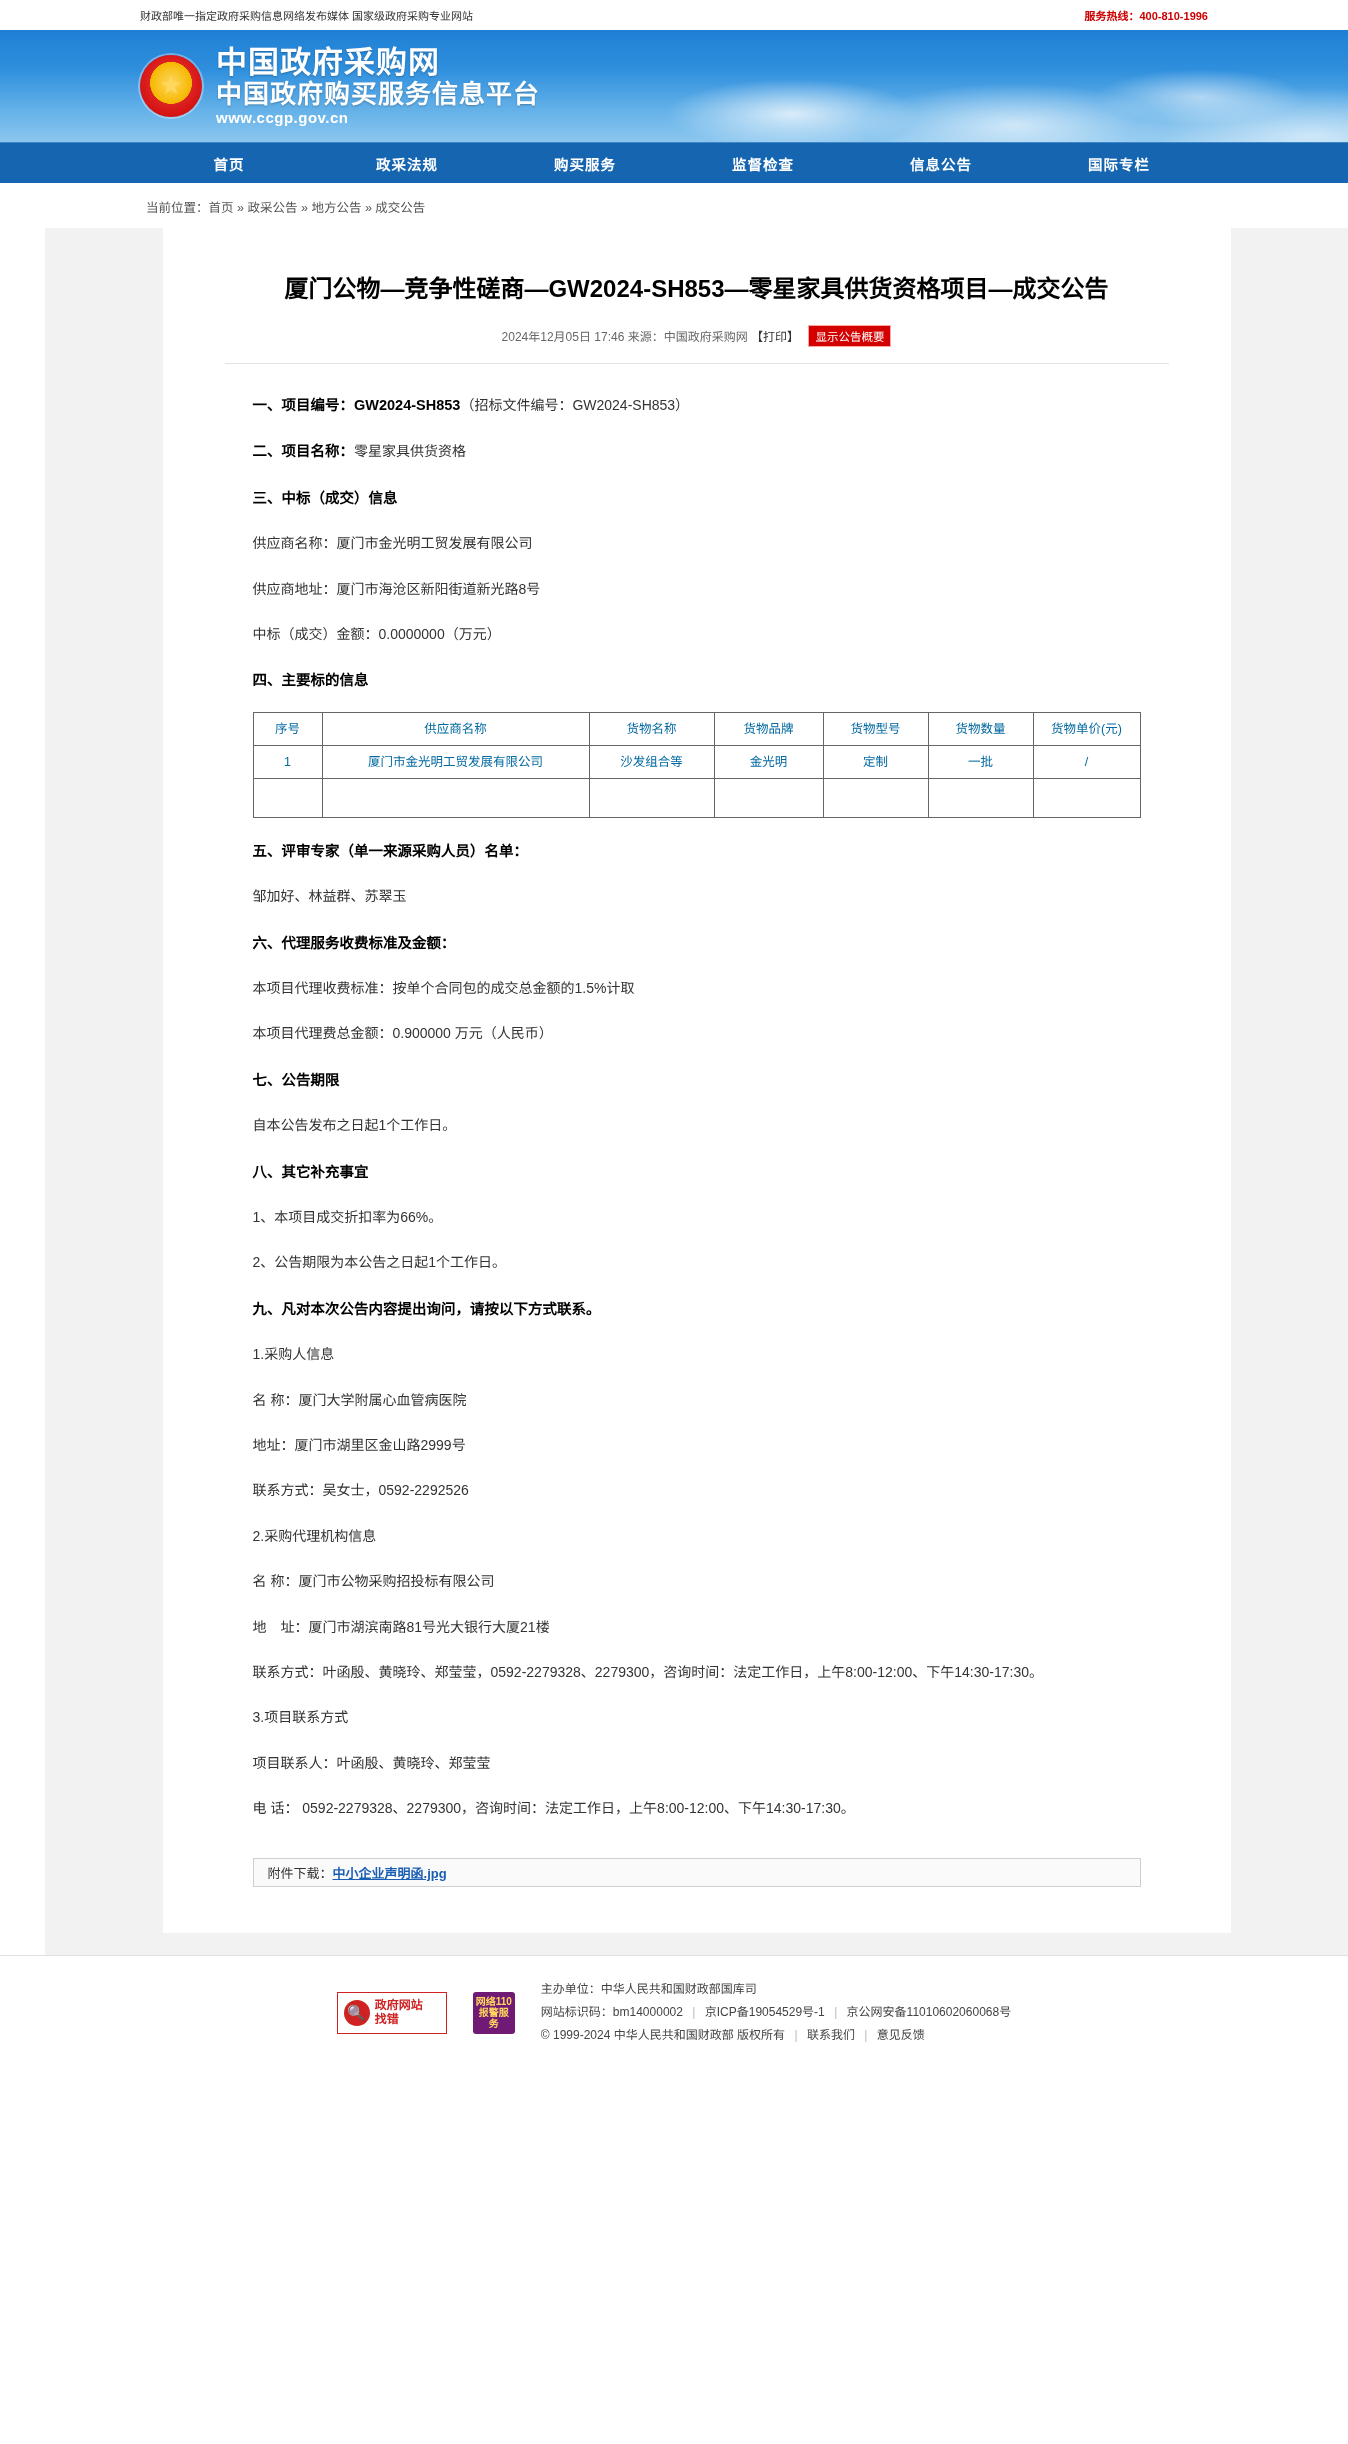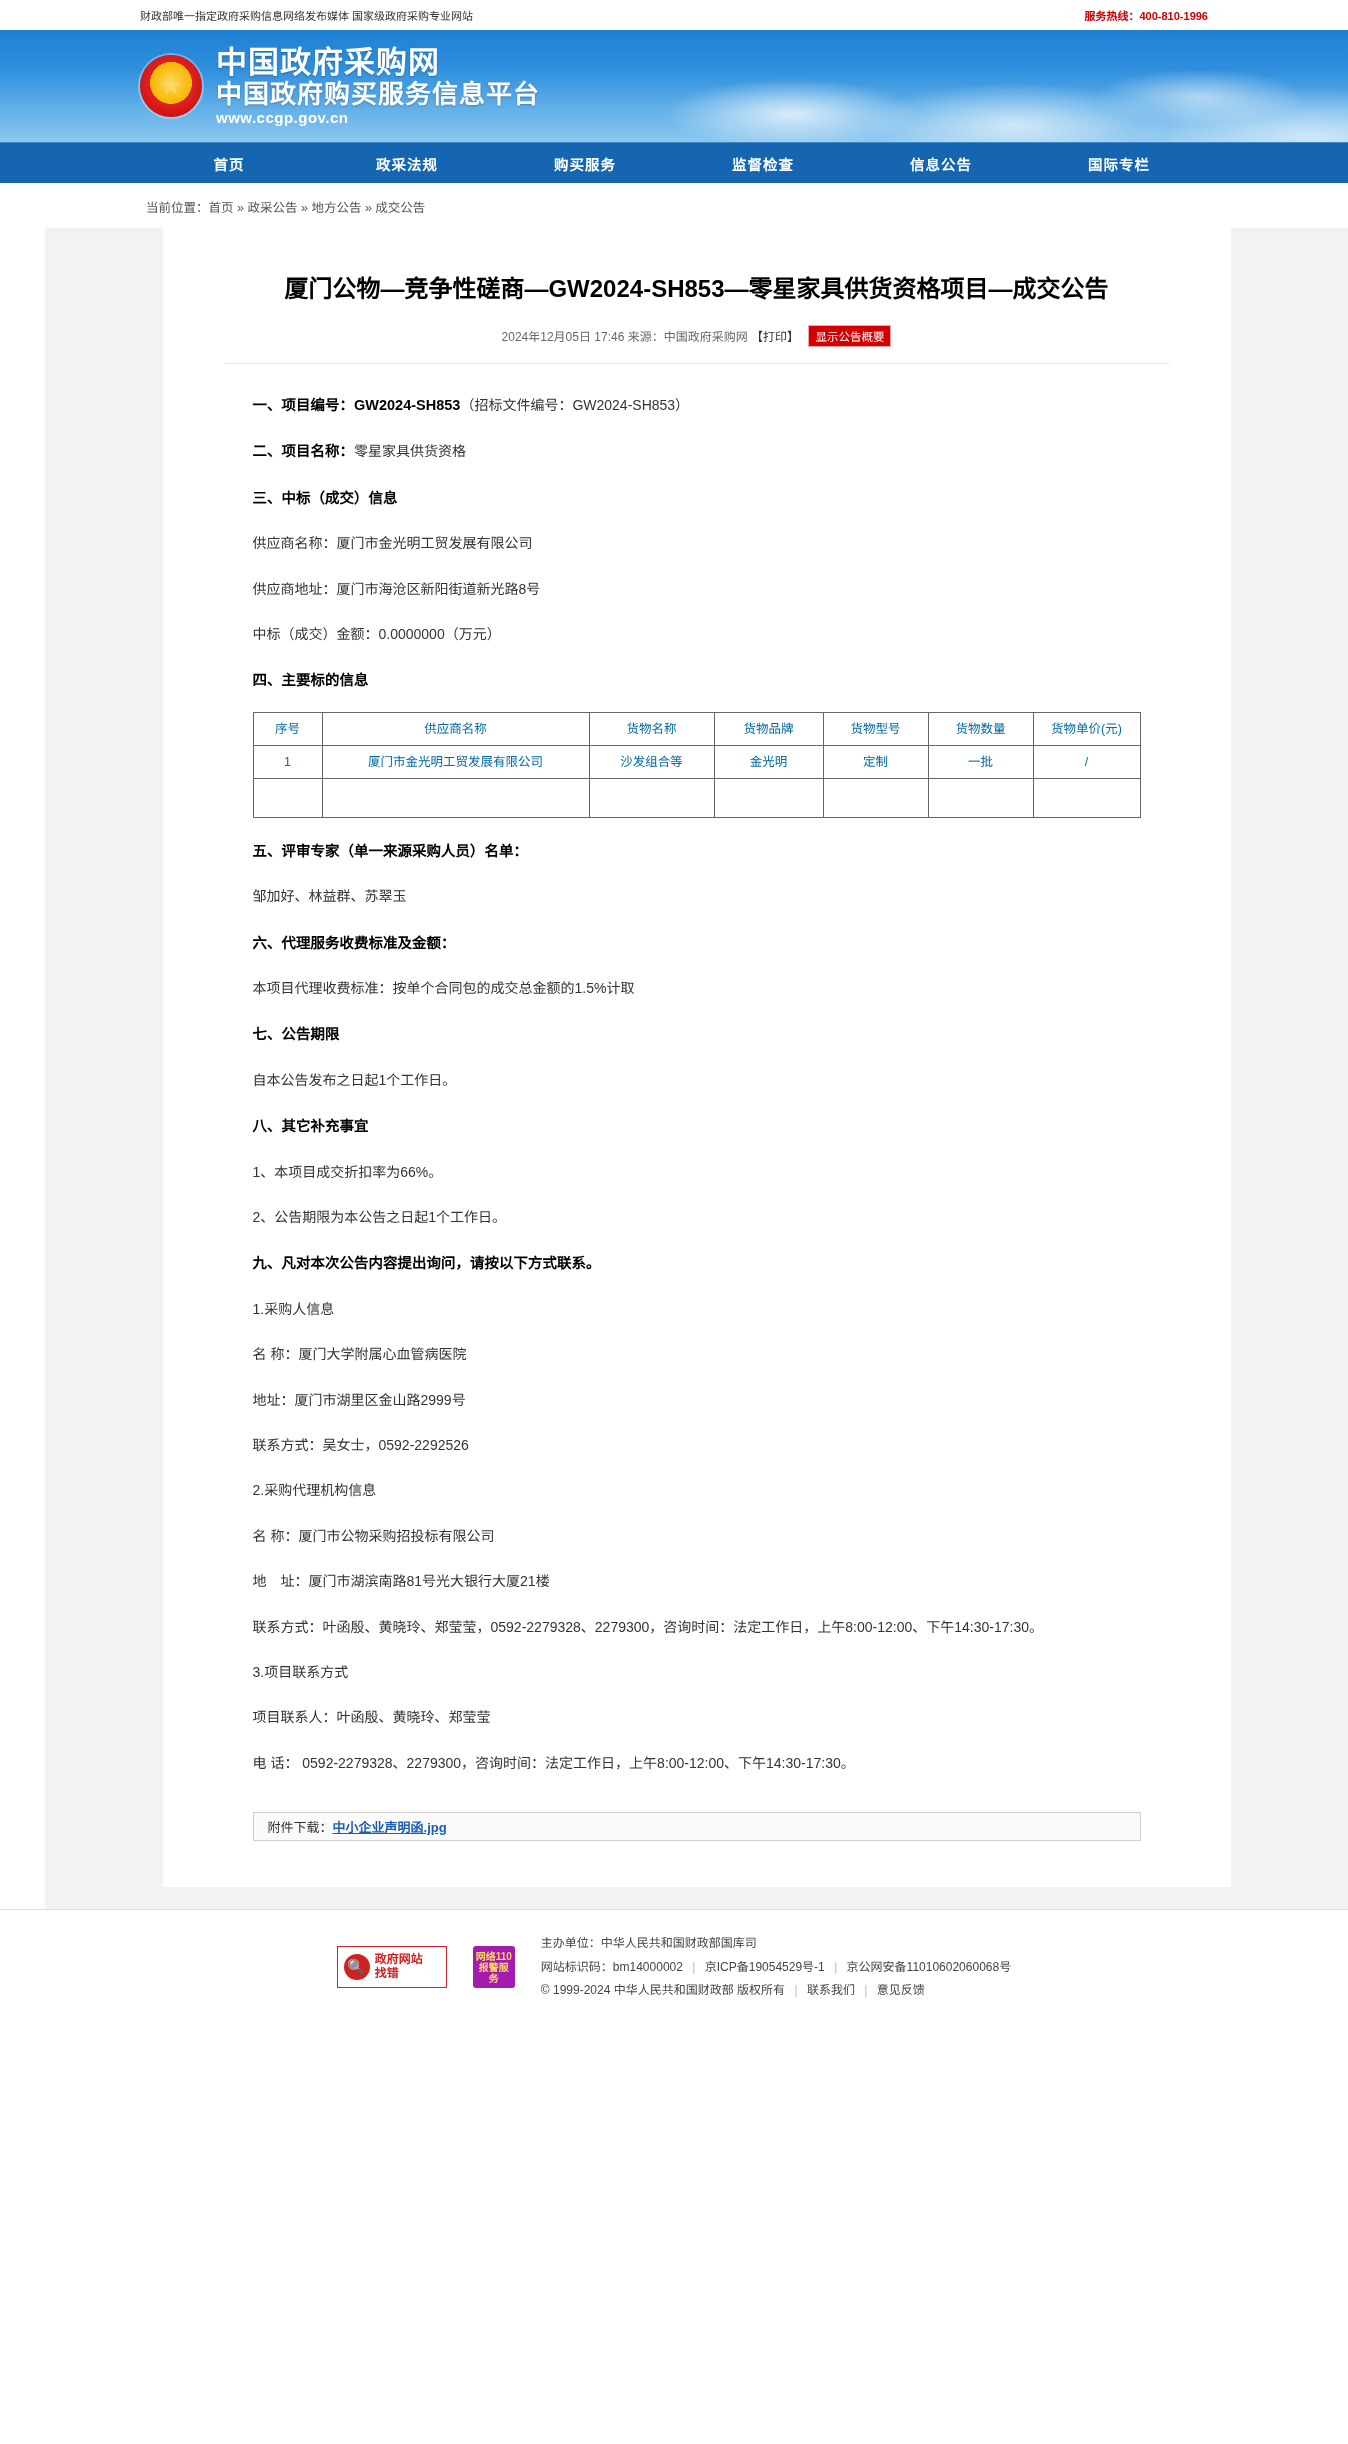--- a/index.html
+++ b/index.html
@@ -239,21 +239,21 @@
   .gov-badge .circ {
     width: 26px; height: 26px; border-radius: 50%;
     background: #cf2222;
     color: #fff;
     font-size: 15px;
     display: flex; align-items: center; justify-content: center;
   }
   .gov-badge .txt { font-size: 12px; color: #cf2222; font-weight: bold; line-height: 1.15; }
   .seal {
     width: 42px; height: 42px;
-    background: #a21caf;
+    background: #701a75;
     border-radius: 3px;
     color: #ffd75e;
     font-size: 10px;
     font-weight: bold;
     display: flex; align-items: center; justify-content: center;
     text-align: center;
     line-height: 1.1;
     padding: 2px;
     box-sizing: border-box;
   }
@@ -369,20 +369,21 @@
             <td></td>
           </tr>
         </tbody>
       </table>
 
       <p class="h2">五、评审专家（单一来源采购人员）名单：</p>
       <p>邹加好、林益群、苏翠玉</p>
 
       <p class="h2">六、代理服务收费标准及金额：</p>
       <p>本项目代理收费标准：按单个合同包的成交总金额的1.5%计取</p>
+      <p>本项目代理费总金额：0.900000 万元（人民币）</p>
 
       <p class="h2">七、公告期限</p>
       <p>自本公告发布之日起1个工作日。</p>
 
       <p class="h2">八、其它补充事宜</p>
       <p>1、本项目成交折扣率为66%。</p>
       <p>2、公告期限为本公告之日起1个工作日。</p>
 
       <p class="h2">九、凡对本次公告内容提出询问，请按以下方式联系。</p>
 

